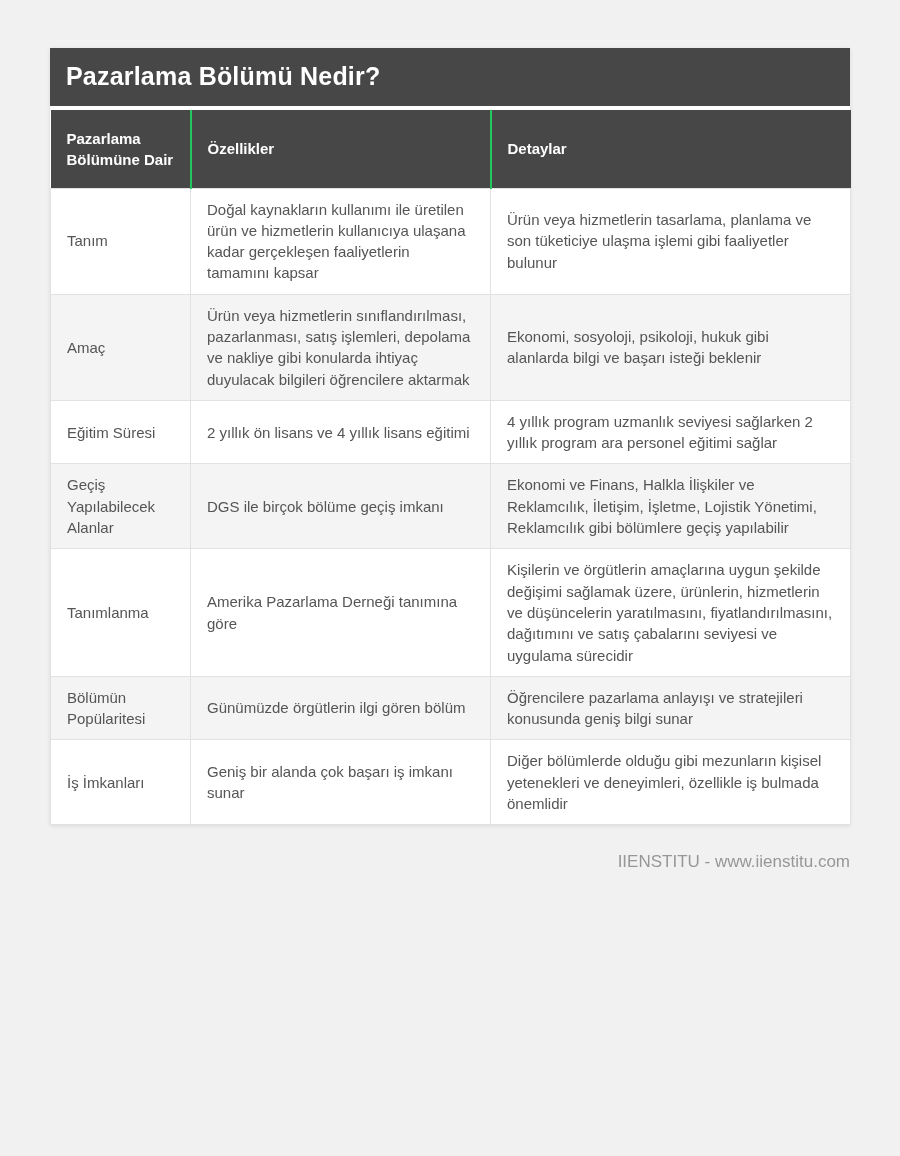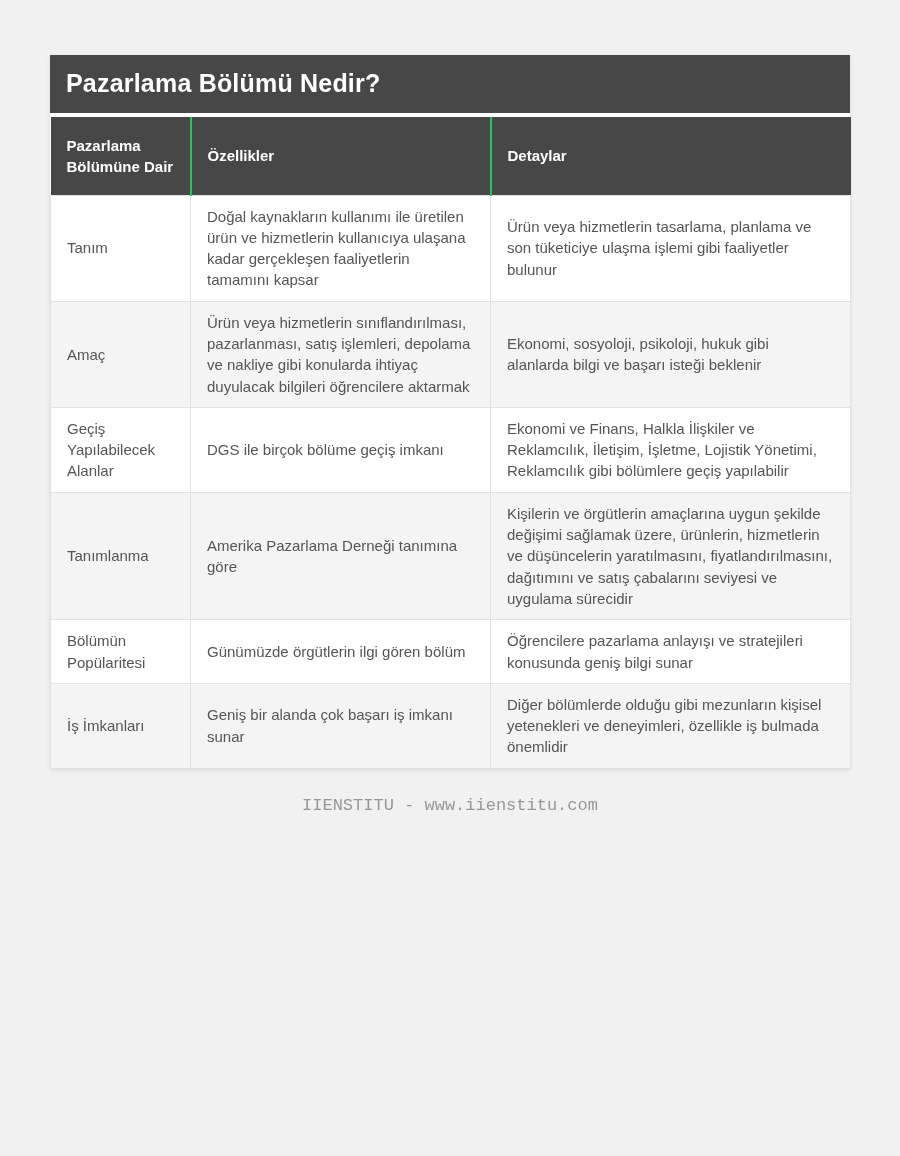--- a/index.html
+++ b/index.html
@@ -15,21 +15,21 @@
   * { box-sizing: border-box; }
   html, body {
     margin: 0;
     padding: 0;
     background: var(--page-bg);
     font-family: "Liberation Sans", "DejaVu Sans", sans-serif;
   }
   .page {
     width: 900px;
     height: 952px;
-    margin: 7px auto;
+    margin: 0 auto;
     padding: 48px 50px 0 50px;
     background: var(--page-bg);
     overflow: hidden;
   }
   .card {
     background: var(--card-bg);
     box-shadow: 0 1px 4px rgba(0,0,0,0.10);
   }
   .title-bar {
     background: var(--header-bg);
@@ -68,25 +68,24 @@
     border: 1px solid var(--border-color);
     padding: 10px 16px;
     font-size: 15px;
     line-height: 1.42;
     color: var(--body-text);
     vertical-align: middle;
     background: #ffffff;
   }
   tbody tr:nth-child(even) td { background: var(--row-alt-bg); }
   .footer {
-    text-align: center;
+    text-align: right;
     padding: 27px 0 0 0;
     color: var(--footer-text);
     font-size: 17px;
-    font-family: Liberation Mono, monospace;
   }
 </style>
 </head>
 <body>
 
 <div class="page">
   <div class="card">
     <div class="title-bar">
       <h1>Pazarlama Bölümü Nedir?</h1>
     </div>
@@ -108,20 +107,25 @@
             <td>Tanım</td>
             <td>Doğal kaynakların kullanımı ile üretilen ürün ve hizmetlerin kullanıcıya ulaşana kadar gerçekleşen faaliyetlerin tamamını kapsar</td>
             <td>Ürün veya hizmetlerin tasarlama, planlama ve son tüketiciye ulaşma işlemi gibi faaliyetler bulunur</td>
           </tr>
           <tr>
             <td>Amaç</td>
             <td>Ürün veya hizmetlerin sınıflandırılması, pazarlanması, satış işlemleri, depolama ve nakliye gibi konularda ihtiyaç duyulacak bilgileri öğrencilere aktarmak</td>
             <td>Ekonomi, sosyoloji, psikoloji, hukuk gibi alanlarda bilgi ve başarı isteği beklenir</td>
           </tr>
           <tr>
+            <td>Eğitim Süresi</td>
+            <td>2 yıllık ön lisans ve 4 yıllık lisans eğitimi</td>
+            <td>4 yıllık program uzmanlık seviyesi sağlarken 2 yıllık program ara personel eğitimi sağlar</td>
+          </tr>
+          <tr>
             <td>Geçiş Yapılabilecek Alanlar</td>
             <td>DGS ile birçok bölüme geçiş imkanı</td>
             <td>Ekonomi ve Finans, Halkla İlişkiler ve Reklamcılık, İletişim, İşletme, Lojistik Yönetimi, Reklamcılık gibi bölümlere geçiş yapılabilir</td>
           </tr>
           <tr>
             <td>Tanımlanma</td>
             <td>Amerika Pazarlama Derneği tanımına göre</td>
             <td>Kişilerin ve örgütlerin amaçlarına uygun şekilde değişimi sağlamak üzere, ürünlerin, hizmetlerin ve düşüncelerin yaratılmasını, fiyatlandırılmasını, dağıtımını ve satış çabalarını seviyesi ve uygulama sürecidir</td>
           </tr>
           <tr>

